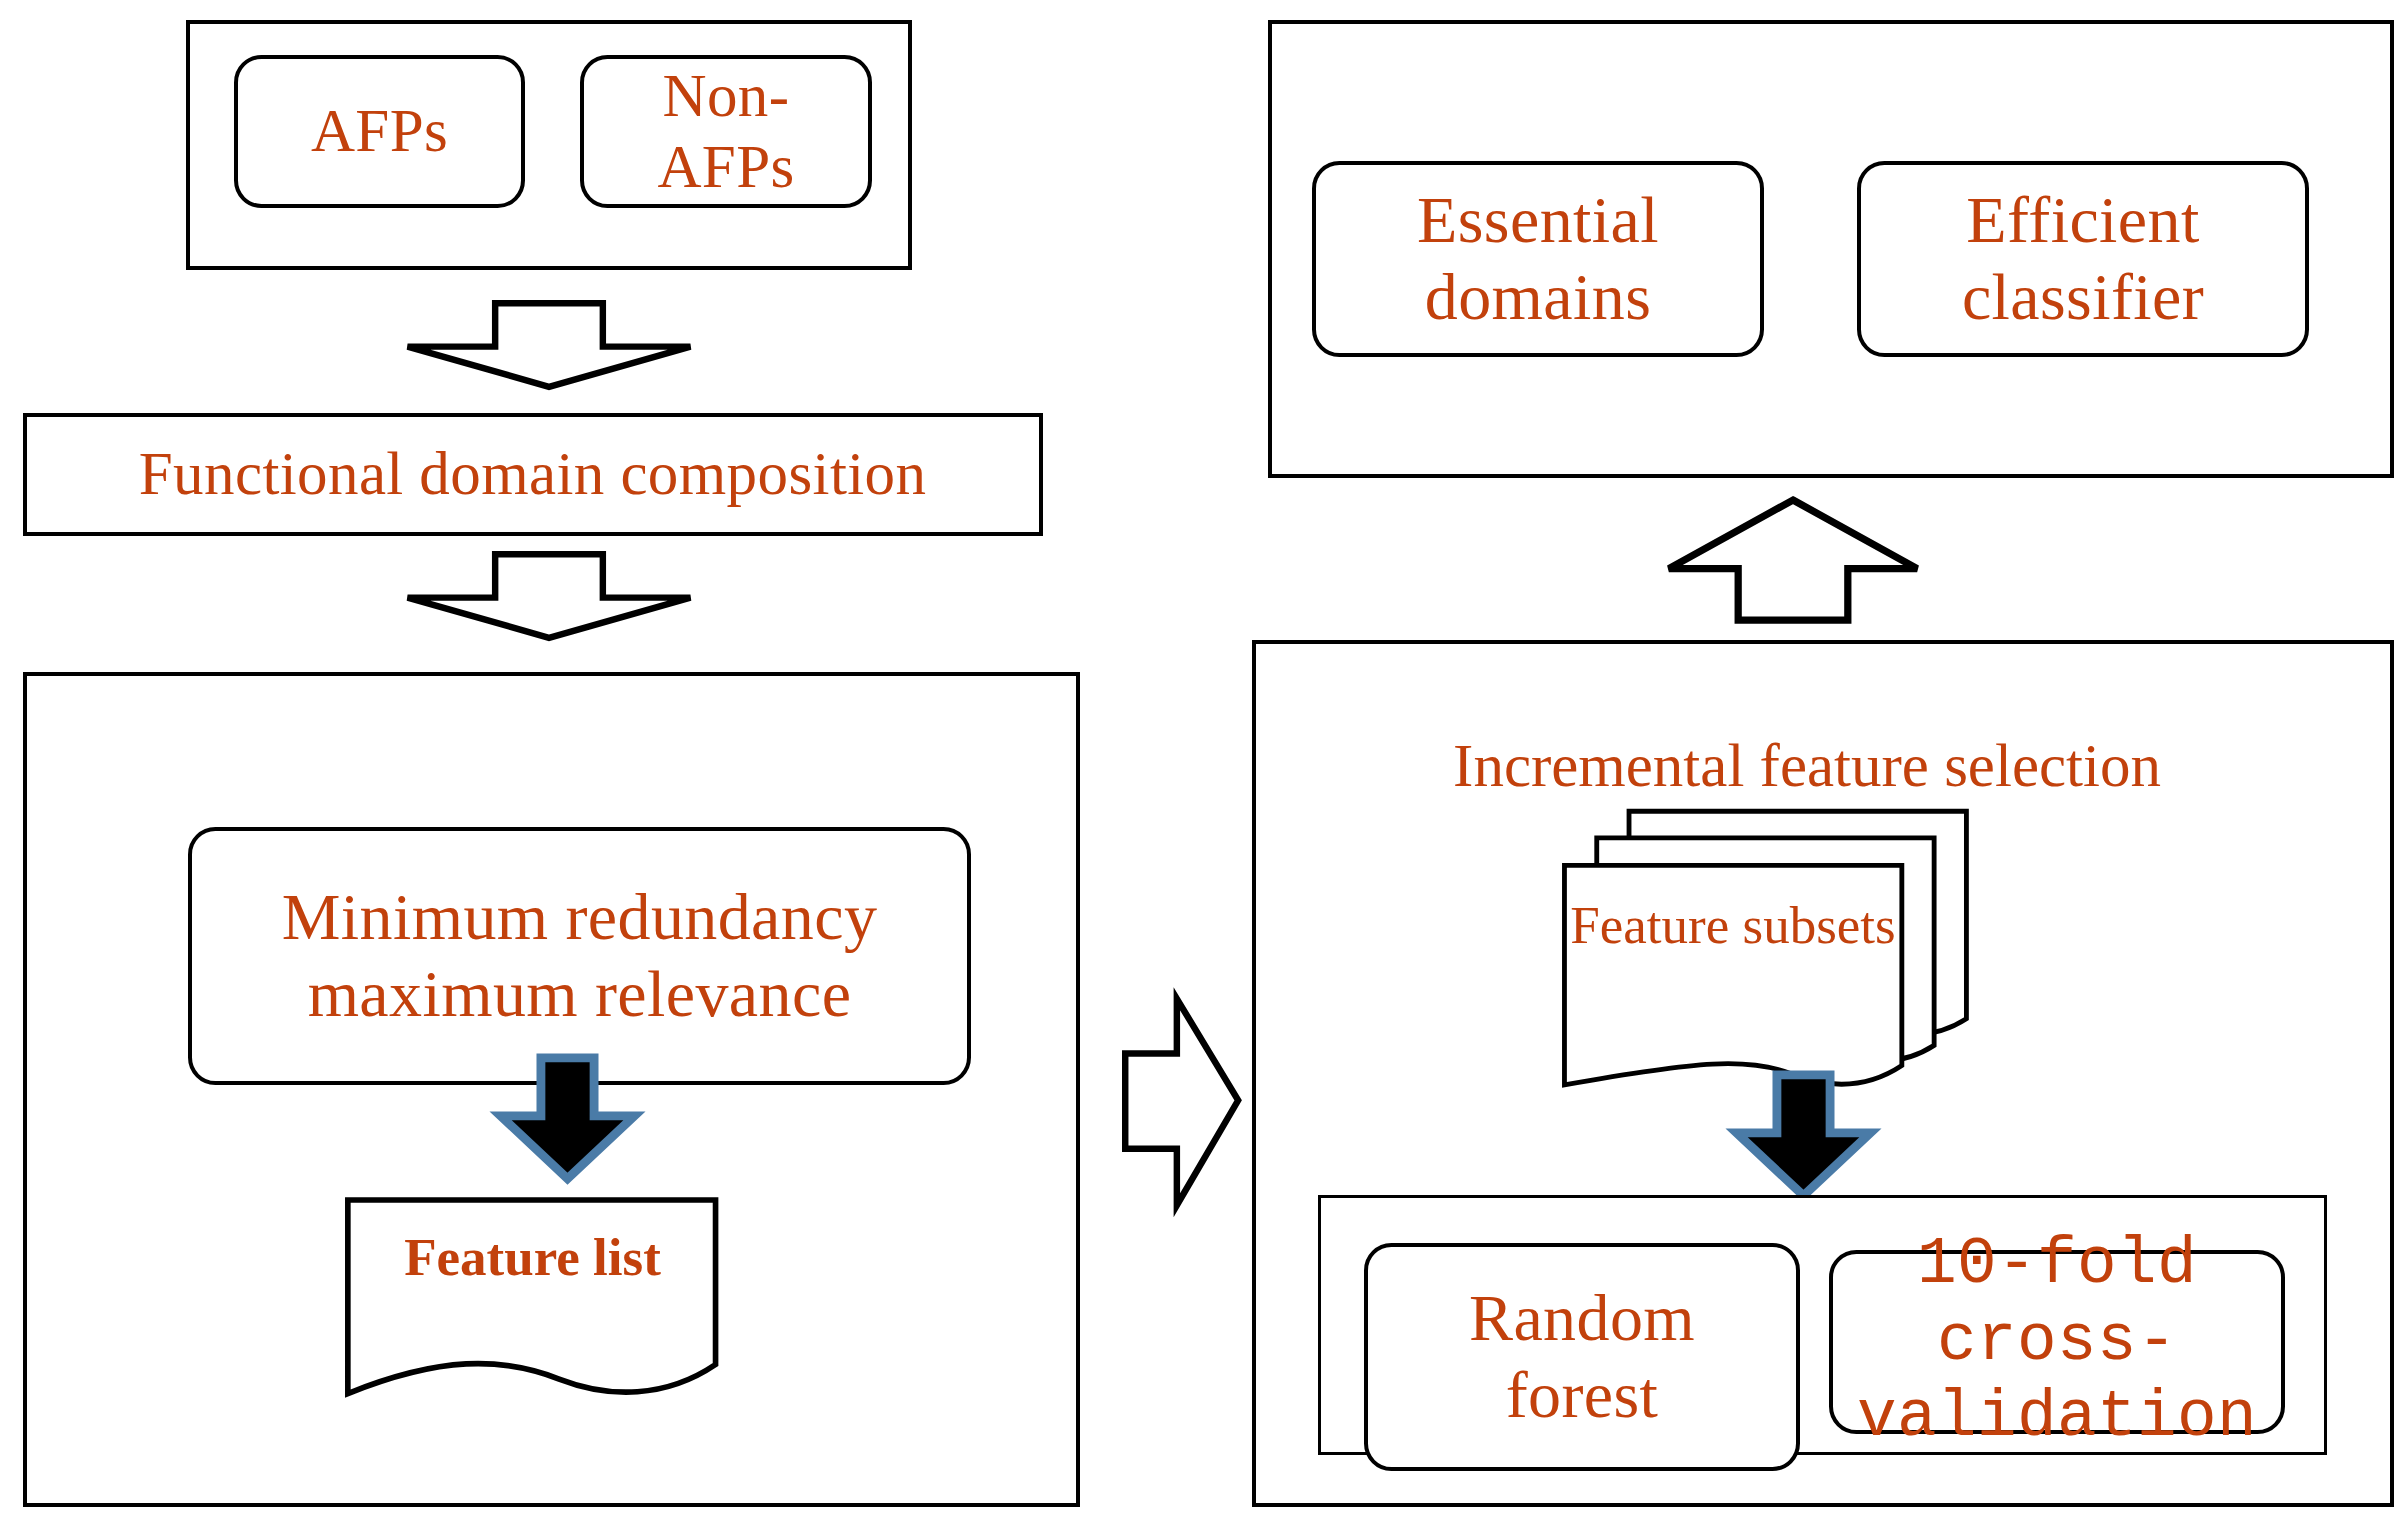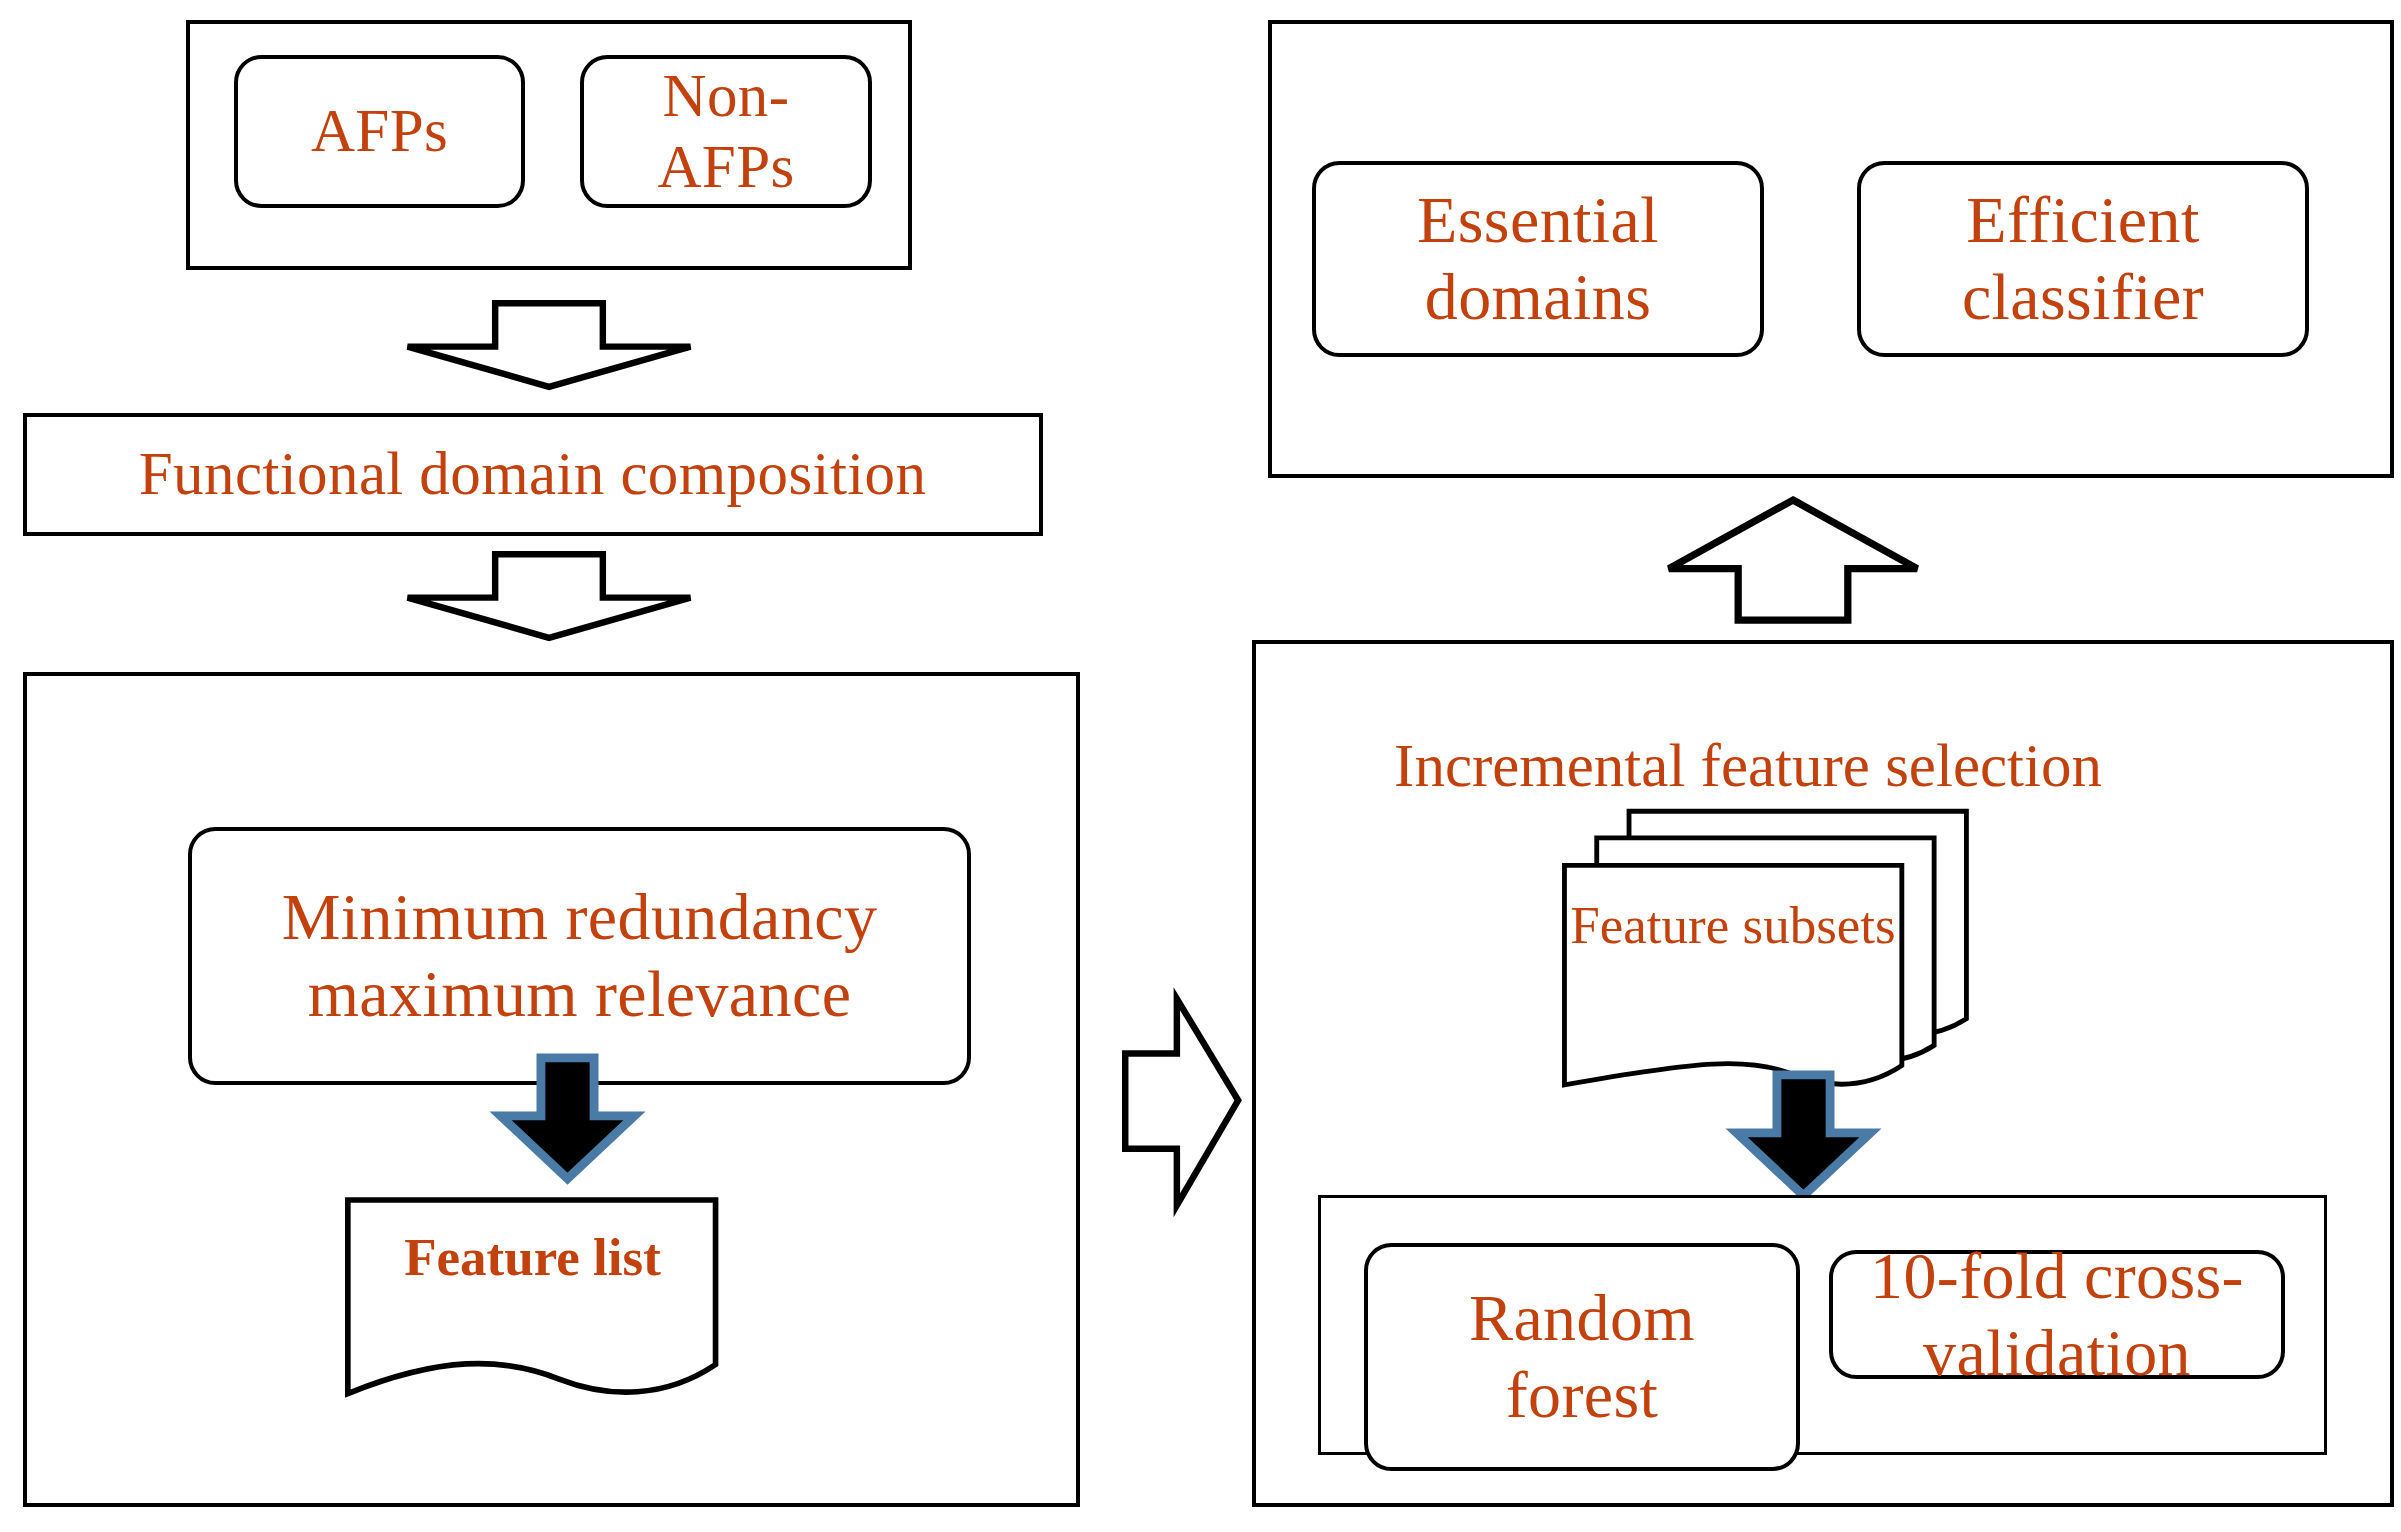--- a/index.html
+++ b/index.html
@@ -140,21 +140,21 @@
 classifier</span>
   </div>
 
   <svg class="arrow-svg" style="left:1664px; top:496px;" width="258" height="129" viewBox="0 0 320 160">
     <polygon points="160,5 314,90 228,90 228,154 92,154 92,90 6,90" fill="#ffffff" stroke="#000000" stroke-width="9" stroke-linejoin="miter"></polygon>
   </svg>
 
   <div class="node rect" style="left:1252px; top:640px; width:1142px; height:867px;">
   </div>
 
-  <div class="caption t-big" style="left:1177px; top:731px; width:1142px;">Incremental feature selection</div>
+  <div class="caption t-big" style="left:1236px; top:731px; width:1142px;">Incremental feature selection</div>
 
   <div class="doc-wrap" style="left:1558px; top:807px; width:452px; height:283px;">
     <svg width="452" height="283" viewBox="0 0 560 350">
 
       <path d="M88,5 L506,5 L506,262 C470,285 435,286 400,272 C356,253 310,254 244,282 L88,282 Z" fill="#ffffff" stroke="#000000" stroke-width="6" stroke-linejoin="miter"></path>
 
       <path d="M48,38 L466,38 L466,295 C430,318 395,319 360,305 C316,286 270,287 204,315 L48,315 Z" fill="#ffffff" stroke="#000000" stroke-width="6" stroke-linejoin="miter"></path>
 
       <path d="M8,72 L426,72 L426,320 C384,348 336,349 288,330 C236,310 176,314 8,344 Z" fill="#ffffff" stroke="#000000" stroke-width="6" stroke-linejoin="miter"></path>
     </svg>
@@ -165,19 +165,19 @@
   <svg class="arrow-svg" style="left:1727px; top:1070px;" width="153" height="133" viewBox="0 0 190 165">
     <polygon points="62,6 128,6 128,78 178,78 95,156 12,78 62,78" fill="#000000" stroke="#4a7ba7" stroke-width="11" stroke-linejoin="miter"></polygon>
   </svg>
 
   <div class="node rect-thin" style="left:1318px; top:1195px; width:1009px; height:260px;">
   </div>
   <div class="node round" style="left:1364px; top:1243px; width:436px; height:228px;">
     <span class="label t-med">Random
 forest</span>
   </div>
-  <div class="node round" style="left:1829px; top:1250px; width:456px; height:129px;">
+  <div class="node round" style="left:1829px; top:1250px; width:456px; height:184px;font-family:Liberation Mono, monospace;">
     <span class="label t-med">10-fold cross-
 validation</span>
   </div>
 
 </div>
 
 
 </body></html>

